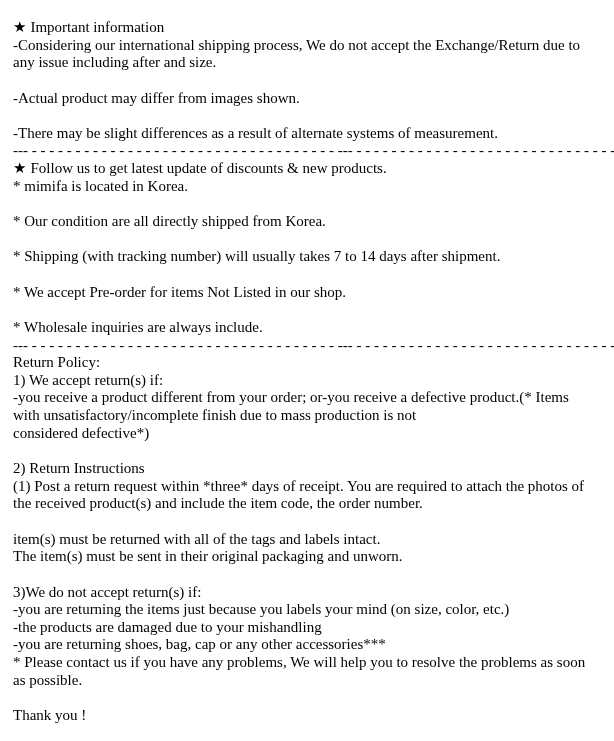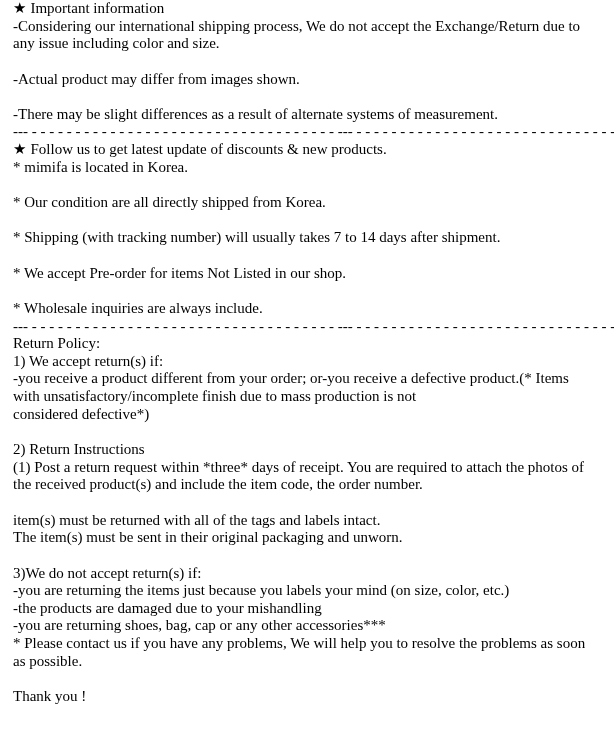--- a/index.html
+++ b/index.html
@@ -7,42 +7,42 @@
     padding: 0;
     width: 614px;
     height: 741px;
     background: #ffffff;
     overflow: hidden;
   }
   .doc {
     box-sizing: border-box;
     width: 614px;
     height: 741px;
-    padding: 0 0 0 13px;
+    padding: 19px 0 0 13px;
     font-family: "Liberation Serif", "DejaVu Serif", serif;
     font-size: 15px;
     color: #000000;
   }
   .line {
     height: 17.65px;
     line-height: 17.65px;
     white-space: pre;
     overflow: hidden;
   }
   .star {
     padding-right: 4px;
   }
 </style>
 </head>
 <body>
 
 <div class="doc">
   <div class="line"><span class="star">★</span><span>Important information</span></div>
   <div class="line">-Considering our international shipping process, We do not accept the Exchange/Return due to</div>
-  <div class="line">any issue including color and size.</div>
+  <div class="line">any issue including after and size.</div>
   <div class="line"></div>
   <div class="line">-Actual product may differ from images shown.</div>
   <div class="line"></div>
   <div class="line">-There may be slight differences as a result of alternate systems of measurement.</div>
   <div class="line">--- - - - - - - - - - - - - - - - - - - - - - - - - - - - - - - - - - - - --- - - - - - - - - - - - - - - - - - - - - - - - - - - - - - - - - -</div>
   <div class="line"><span class="star">★</span><span>Follow us to get latest update of discounts &amp; new products.</span></div>
   <div class="line">* mimifa is located in Korea.</div>
   <div class="line"></div>
   <div class="line">* Our condition are all directly shipped from Korea.</div>
   <div class="line"></div>

